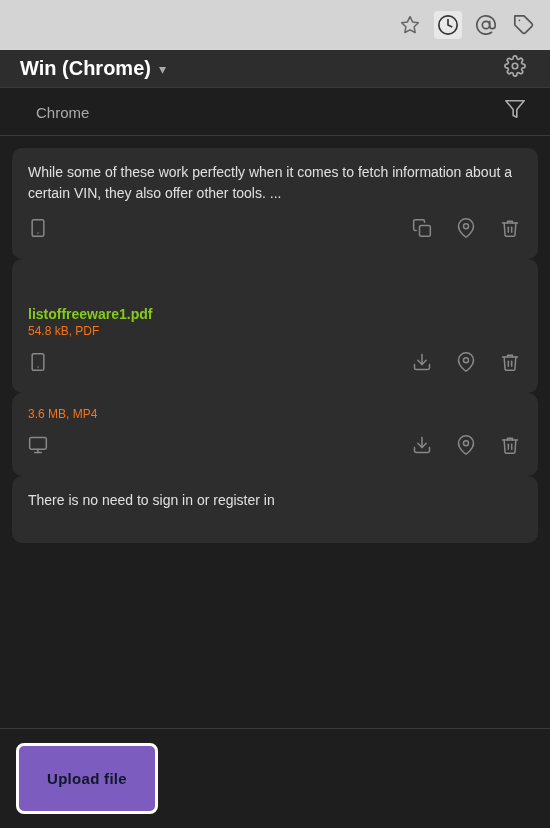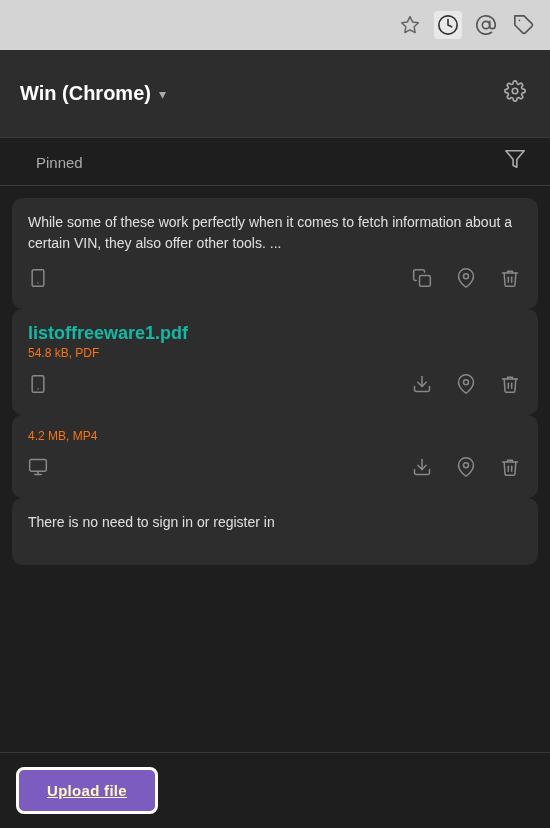--- a/index.html
+++ b/index.html
@@ -46,21 +46,21 @@
       margin: 0;
       width: 100%;
       height: 778px;
       display: flex;
       flex-direction: column;
     }
 
     
     .panel-header {
       background: #2d2d2d;
-      padding: 26px 20px;
+      padding: 1px 20px;
       display: flex;
       align-items: center;
       justify-content: space-between;
       border-bottom: 1px solid #3a3a3a;
     }
 
     .panel-title-area {
       display: flex;
       align-items: center;
       gap: 8px;
@@ -148,24 +148,25 @@
     }
 
     .item-text {
       color: #e0e0e0;
       font-size: 14px;
       line-height: 1.5;
       margin-bottom: 12px;
     }
 
     .item-filename {
-      color: #14b8a6;
-      font-size: 18px;
+      color: #84cc16;
+      font-size: 14px;
       font-weight: 600;
       margin-bottom: 2px;
+      margin-top: 33px;
     }
 
     .item-meta {
       color: #f97316;
       font-size: 12px;
       margin-bottom: 12px;
     }
 
     .item-actions {
       display: flex;
@@ -202,29 +203,28 @@
       padding: 14px 16px;
       background: #1e1e1e;
       display: flex;
       align-items: center;
       justify-content: space-between;
       border-top: 1px solid #3a3a3a;
     }
 
     .upload-btn {
       background: #7c5cbf;
-      color: #fef9c3;
+      color: #0f172a;
       border: 3px solid #ffffff;
       border-radius: 8px;
-      padding: 12px 28px;
+      padding: 24px 28px;
       font-size: 15px;
       font-weight: 700;
       cursor: pointer;
       letter-spacing: 0.3px;
-      text-decoration: underline;
     }
 
     .clear-all-btn {
       color: #ffffff;
       background: none;
       border: none;
       font-size: 16px;
       font-weight: 600;
       cursor: pointer;
       padding: 12px 20px;
@@ -282,21 +282,21 @@
     <button class="gear-icon-btn">
       <svg viewBox="0 0 24 24" width="22" height="22" fill="none" stroke="#aaa" stroke-width="1.8" stroke-linecap="round" stroke-linejoin="round">
         <circle cx="12" cy="12" r="3"></circle>
         <path d="M19.4 15a1.65 1.65 0 0 0 .33 1.82l.06.06a2 2 0 0 1-2.83 2.83l-.06-.06a1.65 1.65 0 0 0-1.82-.33 1.65 1.65 0 0 0-1 1.51V21a2 2 0 0 1-4 0v-.09A1.65 1.65 0 0 0 9 19.4a1.65 1.65 0 0 0-1.82.33l-.06.06a2 2 0 0 1-2.83-2.83l.06-.06A1.65 1.65 0 0 0 4.68 15a1.65 1.65 0 0 0-1.51-1H3a2 2 0 0 1 0-4h.09A1.65 1.65 0 0 0 4.6 9a1.65 1.65 0 0 0-.33-1.82l-.06-.06a2 2 0 0 1 2.83-2.83l.06.06A1.65 1.65 0 0 0 9 4.68a1.65 1.65 0 0 0 1-1.51V3a2 2 0 0 1 4 0v.09a1.65 1.65 0 0 0 1 1.51 1.65 1.65 0 0 0 1.82-.33l.06-.06a2 2 0 0 1 2.83 2.83l-.06.06A1.65 1.65 0 0 0 19.4 9a1.65 1.65 0 0 0 1.51 1H21a2 2 0 0 1 0 4h-.09a1.65 1.65 0 0 0-1.51 1z"></path>
       </svg>
     </button>
   </div>
 
   <div class="tabs-row">
     <div class="tab">
-      <span>Pinned</span>
+      <span>Chrome</span>
     </div>
     <button class="filter-btn">
       <svg viewBox="0 0 24 24" width="22" height="22" fill="none" stroke="#aaa" stroke-width="1.8" stroke-linecap="round" stroke-linejoin="round">
         <polygon points="22 3 2 3 10 12.46 10 19 14 21 14 12.46 22 3"></polygon>
       </svg>
     </button>
   </div>
 
   <div class="content-area scrollbar-hidden">
 
@@ -366,21 +366,21 @@
               <path d="M10 11v6"></path>
               <path d="M14 11v6"></path>
               <path d="M9 6V4h6v2"></path>
             </svg>
           </button>
         </div>
       </div>
     </div>
 
     <div class="history-item">
-      <p class="item-meta">4.2 MB, MP4</p>
+      <p class="item-meta">3.6 MB, MP4</p>
       <div class="item-actions with-phone">
         <span class="action-icon-left">
           <svg class="icon-svg" viewBox="0 0 24 24">
             <rect x="2" y="3" width="20" height="14" rx="2" ry="2"></rect>
             <line x1="8" y1="21" x2="16" y2="21"></line>
             <line x1="12" y1="17" x2="12" y2="21"></line>
           </svg>
         </span>
         <div class="actions-right">
           <button class="action-icon">

